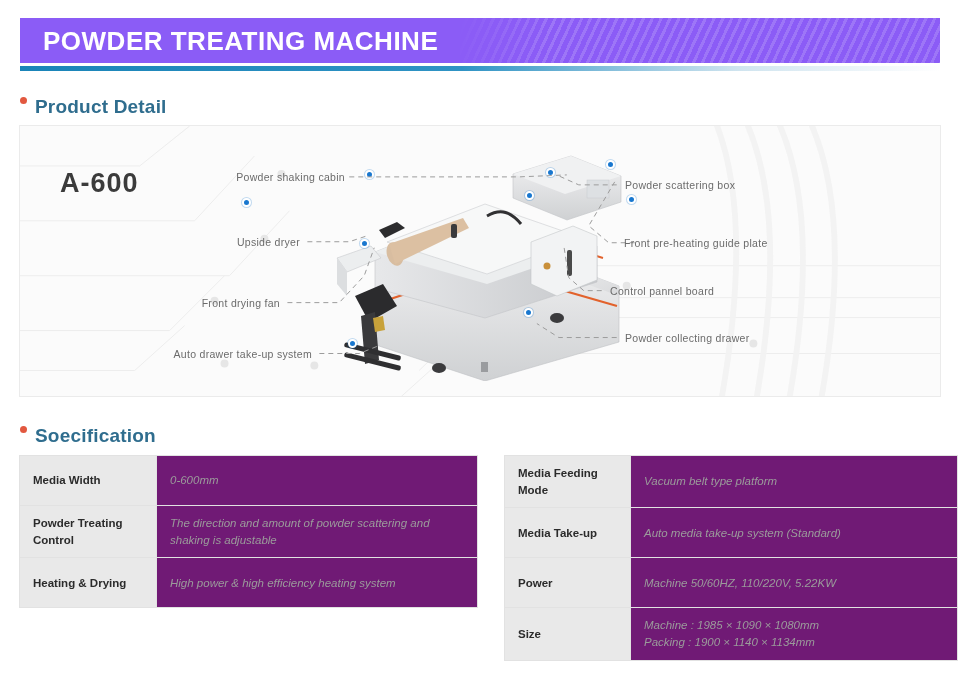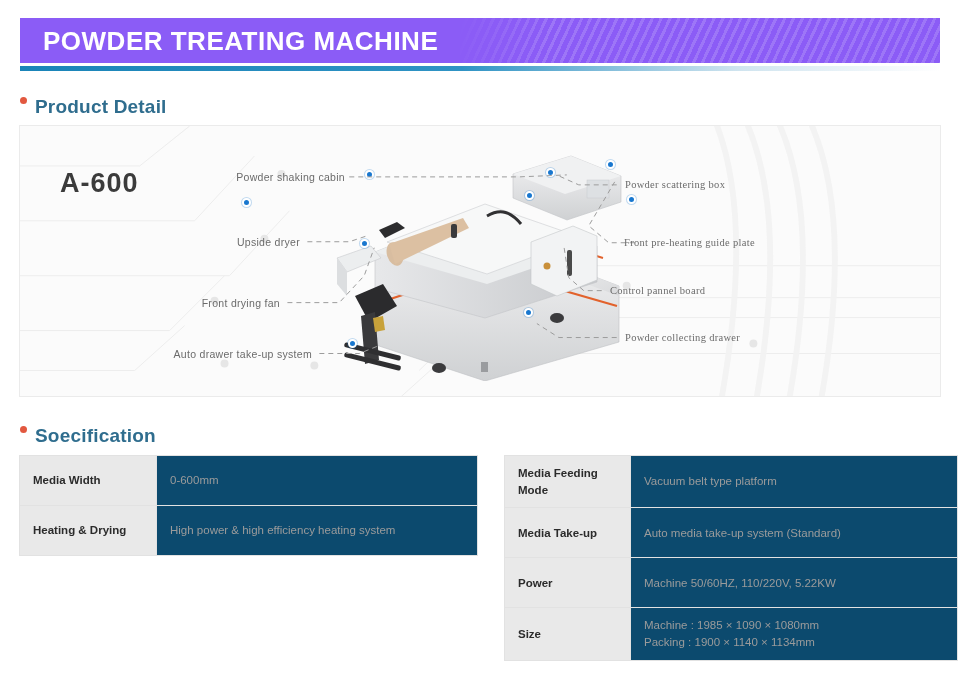--- a/index.html
+++ b/index.html
@@ -75,21 +75,21 @@
 
   
   .callout {
     position: absolute;
     font-size: 10.5px;
     color: #6b6b6b;
     letter-spacing: 0.3px;
     white-space: nowrap;
   }
   .cl-left  { text-align: right; }
-  .cl-right { text-align: right; font-family: Liberation Serif, serif; }
+  .cl-right { text-align: right; }
   
   .marker {
     position: absolute; width: 9px; height: 9px; border-radius: 50%;
     background: #1877cf; border: 2px solid #ffffff;
     box-shadow: 0 0 0 1px rgba(24,119,207,0.25);
   }
 
   
   .machine { position: absolute; left: 315px; top: 20px; width: 300px; height: 235px; }
 
@@ -110,22 +110,23 @@
     font-size: 11.5px;
     line-height: 1.45;
   }
   .spec-table td.k {
     background: #e9e9e9;
     color: #2b2b2b;
     font-weight: bold;
     font-size: 11.5px;
   }
   .spec-table td.v {
-    background: #0c4a6e;
+    background: #701a75;
     color: #9b9b9b;
+    font-style: italic;
   }
   #spec-left  td.k { width: 137px; }
   #spec-left  td.v { width: 321px; }
   #spec-right td.k { width: 126px; }
   #spec-right td.v { width: 327px; }
   .spec-table tr { height: 50px; }
 </style>
 </head>
 <body>
 
@@ -271,20 +272,24 @@
     <span>Soecification</span>
   </div>
 
   <table class="spec-table" id="spec-left">
     <tbody>
       <tr>
         <td class="k">Media Width</td>
         <td class="v">0-600mm</td>
       </tr>
       <tr>
+        <td class="k">Powder Treating Control</td>
+        <td class="v">The direction and amount of powder scattering and shaking is adjustable</td>
+      </tr>
+      <tr>
         <td class="k">Heating &amp; Drying</td>
         <td class="v">High power &amp; high efficiency heating system</td>
       </tr>
     </tbody>
   </table>
 
   <table class="spec-table" id="spec-right">
     <tbody>
       <tr>
         <td class="k">Media Feeding Mode</td>

